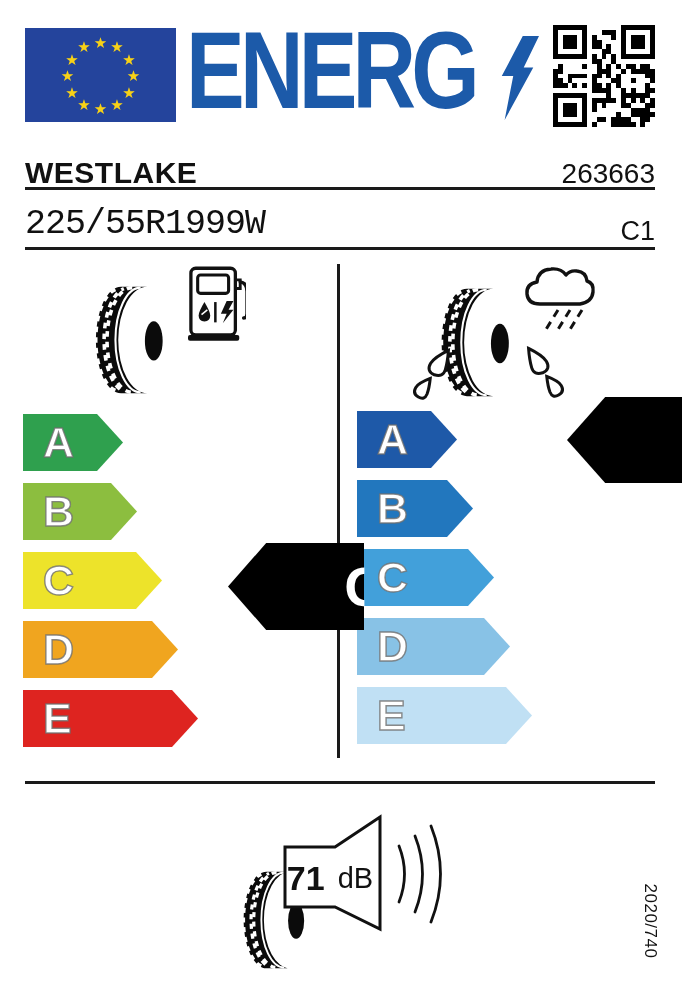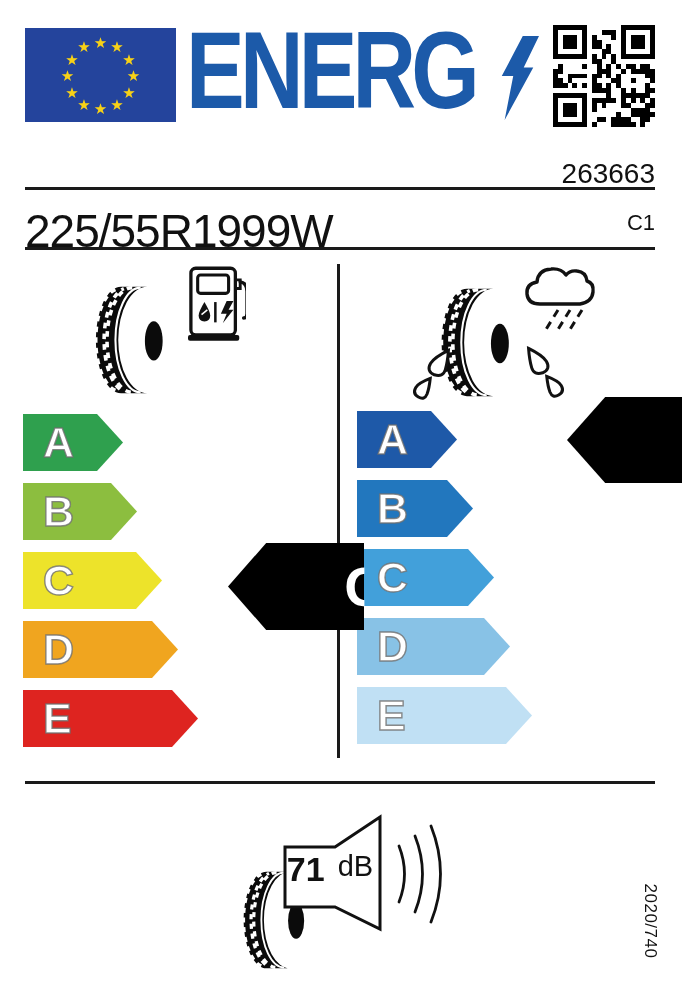--- a/index.html
+++ b/index.html
@@ -13,22 +13,22 @@
   #energ-word{position:absolute;left:186px;top:22px;font-size:110px;line-height:96px;font-weight:700;
               color:#1C5AA9;letter-spacing:-6px;transform:scaleX(0.80);transform-origin:left top;white-space:nowrap;}
   #bolt{position:absolute;left:497px;top:34px;}
   #qr{position:absolute;left:553px;top:25px;width:102px;height:102px;}
 
   
   .rule{position:absolute;left:25px;width:630px;height:3px;background:#1a1a1a;}
   #rule1{top:187px;} #rule2{top:247px;} #rule3{top:781px;}
   #brand{position:absolute;left:25px;top:156px;font-size:30px;font-weight:700;letter-spacing:.5px;}
   #article{position:absolute;right:27px;top:158px;font-size:28px;}
-  #tire-size{position:absolute;left:25px;top:204px;font-size:46px;letter-spacing:-1px;}
-  #tire-class{position:absolute;right:27px;top:210px;font-size:22px;}
+  #tire-size{position:absolute;left:25px;top:204px;font-size:35px;letter-spacing:-1px;font-family:Liberation Mono, monospace;}
+  #tire-class{position:absolute;right:27px;top:216px;font-size:27px;}
 
   
   #vdivider{position:absolute;left:337px;top:264px;width:3px;height:494px;background:#1a1a1a;}
 
   .scale{position:absolute;}
   #fuel-scale{left:23px;top:414px;}
   #wet-scale{left:357px;top:411px;}
   .arrow-row{height:57px;margin-bottom:12px;display:flex;align-items:center;
              clip-path:polygon(0 0, calc(100% - 26px) 0, 100% 50%, calc(100% - 26px) 100%, 0 100%);}
   .arrow-letter{font-weight:700;font-size:43px;color:#fff;padding-left:20px;
@@ -38,21 +38,21 @@
              clip-path:polygon(28% 0,100% 0,100% 100%,28% 100%,0 50%);
              display:flex;align-items:center;justify-content:center;
              padding-left:20%;box-sizing:border-box;}
   #fuel-indicator{left:228px;top:543px;width:85px;height:87px;font-size:56px;}
   #wet-indicator{left:567px;top:397px;width:86px;height:86px;font-size:56px;}
 
   .iconpos{position:absolute;}
 
   
   #noise-text{position:absolute;left:285px;top:850px;width:90px;height:56px;
-              display:flex;align-items:flex-start;justify-content:center;white-space:nowrap;}
+              display:flex;align-items:center;justify-content:center;white-space:nowrap;}
   #noise-value{font-size:34px;font-weight:700;}
   #noise-unit{font-size:29px;margin-left:13px;}
   #noise-classes{position:absolute;left:300px;top:924px;width:100px;text-align:center;}
   #noise-classes span{vertical-align:baseline;letter-spacing:1px;}
   .nc-small{font-size:23px;font-weight:400;}
   .nc-big{font-size:35px;font-weight:700;}
 
   #regulation{position:absolute;left:589px;top:911px;width:122px;height:20px;text-align:center;
               font-size:17px;letter-spacing:.5px;transform:rotate(90deg);}
 </style>
@@ -207,20 +207,21 @@
       <rect x="1" y="1" width="5" height="5" fill="#fff"></rect>
       <rect x="2" y="2" width="3" height="3" fill="#000"></rect>
       <rect x="14" y="0" width="7" height="7" fill="#000"></rect>
       <rect x="15" y="1" width="5" height="5" fill="#fff"></rect>
       <rect x="16" y="2" width="3" height="3" fill="#000"></rect>
       <rect x="0" y="14" width="7" height="7" fill="#000"></rect>
       <rect x="1" y="15" width="5" height="5" fill="#fff"></rect>
       <rect x="2" y="16" width="3" height="3" fill="#000"></rect>
     </svg>
 
+  <div id="brand">WESTLAKE</div>
   <div id="article">263663</div>
   <div id="rule1" class="rule"></div>
   <div id="tire-size">225/55R1999W</div>
   <div id="tire-class">C1</div>
   <div id="rule2" class="rule"></div>
 
   <div id="vdivider"></div>
 
   <svg class="iconpos" style="left:93px;top:283px" width="86" height="114" viewBox="0 0 92 120">
     <path d="M30 3 A27 57 0 0 0 30 117 L58 117 A31 57 0 0 1 58 3 Z" fill="#0b0b0b"></path>

